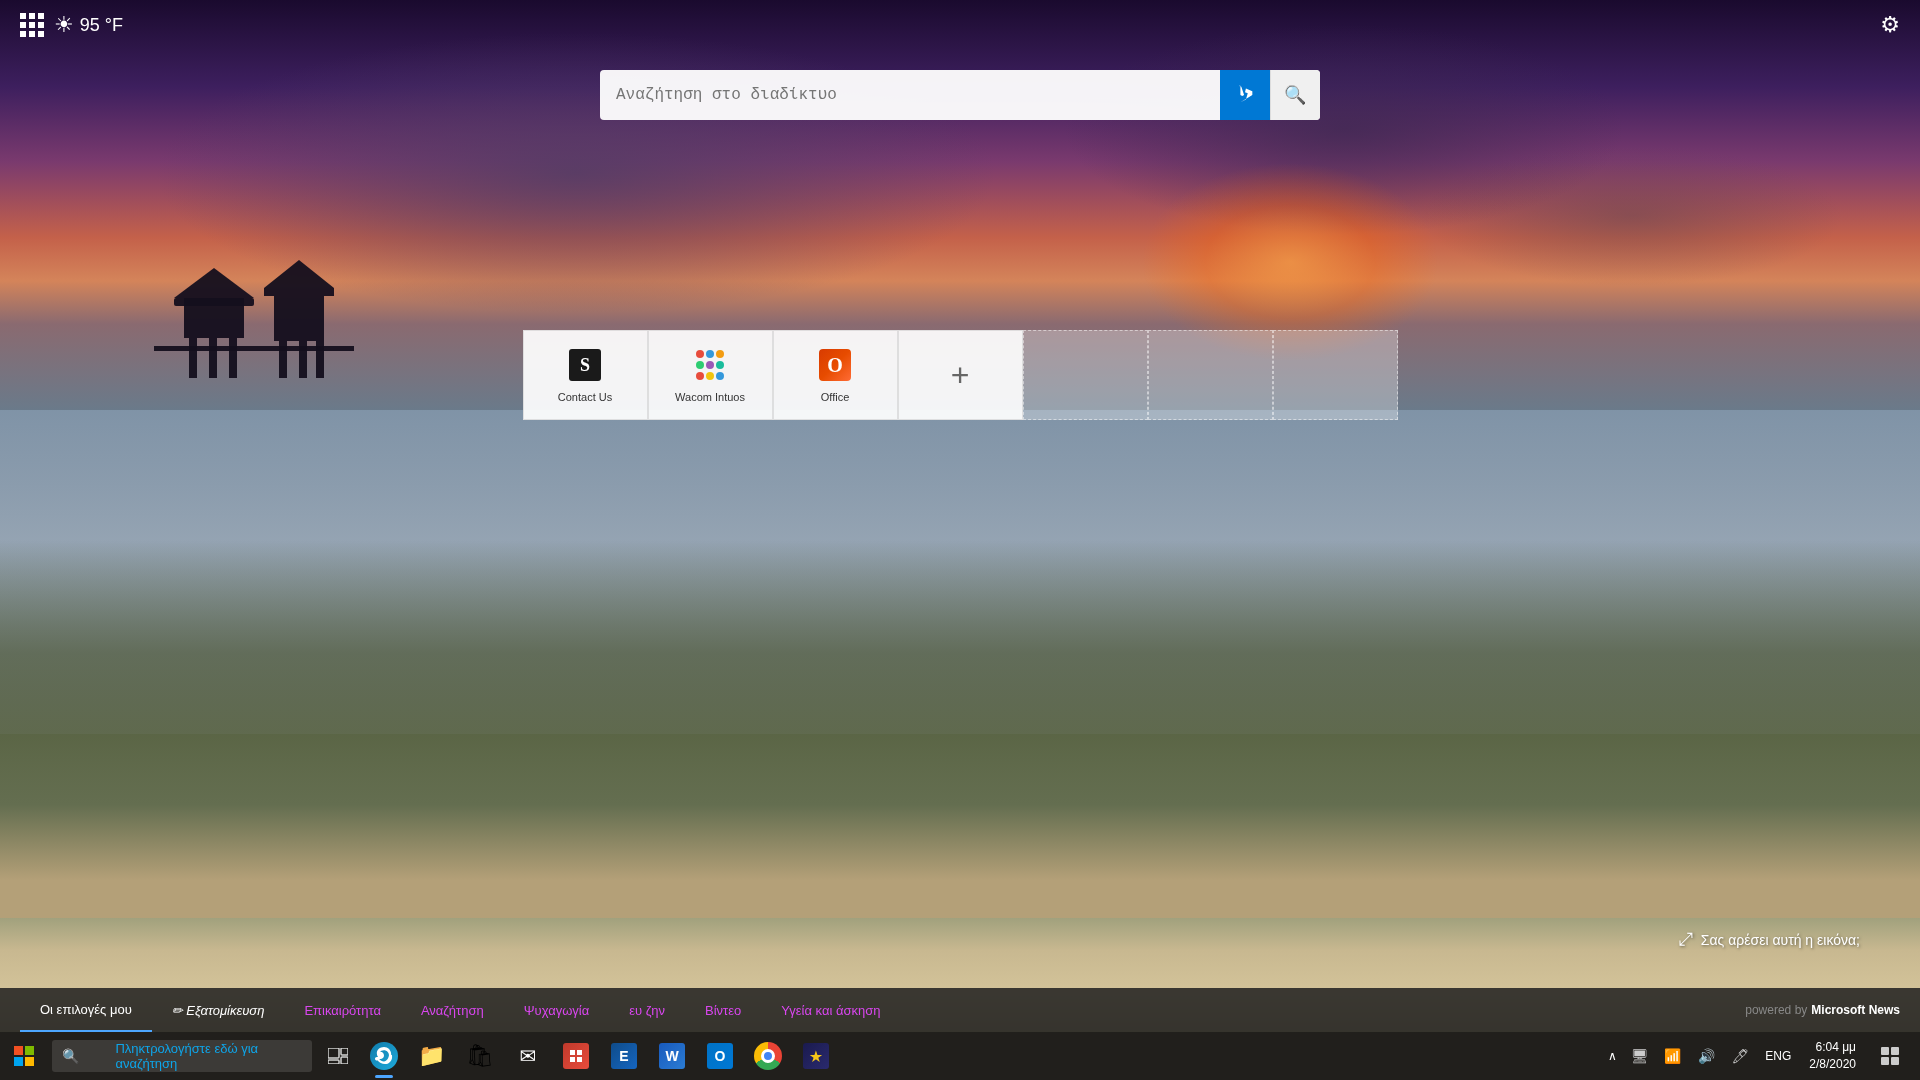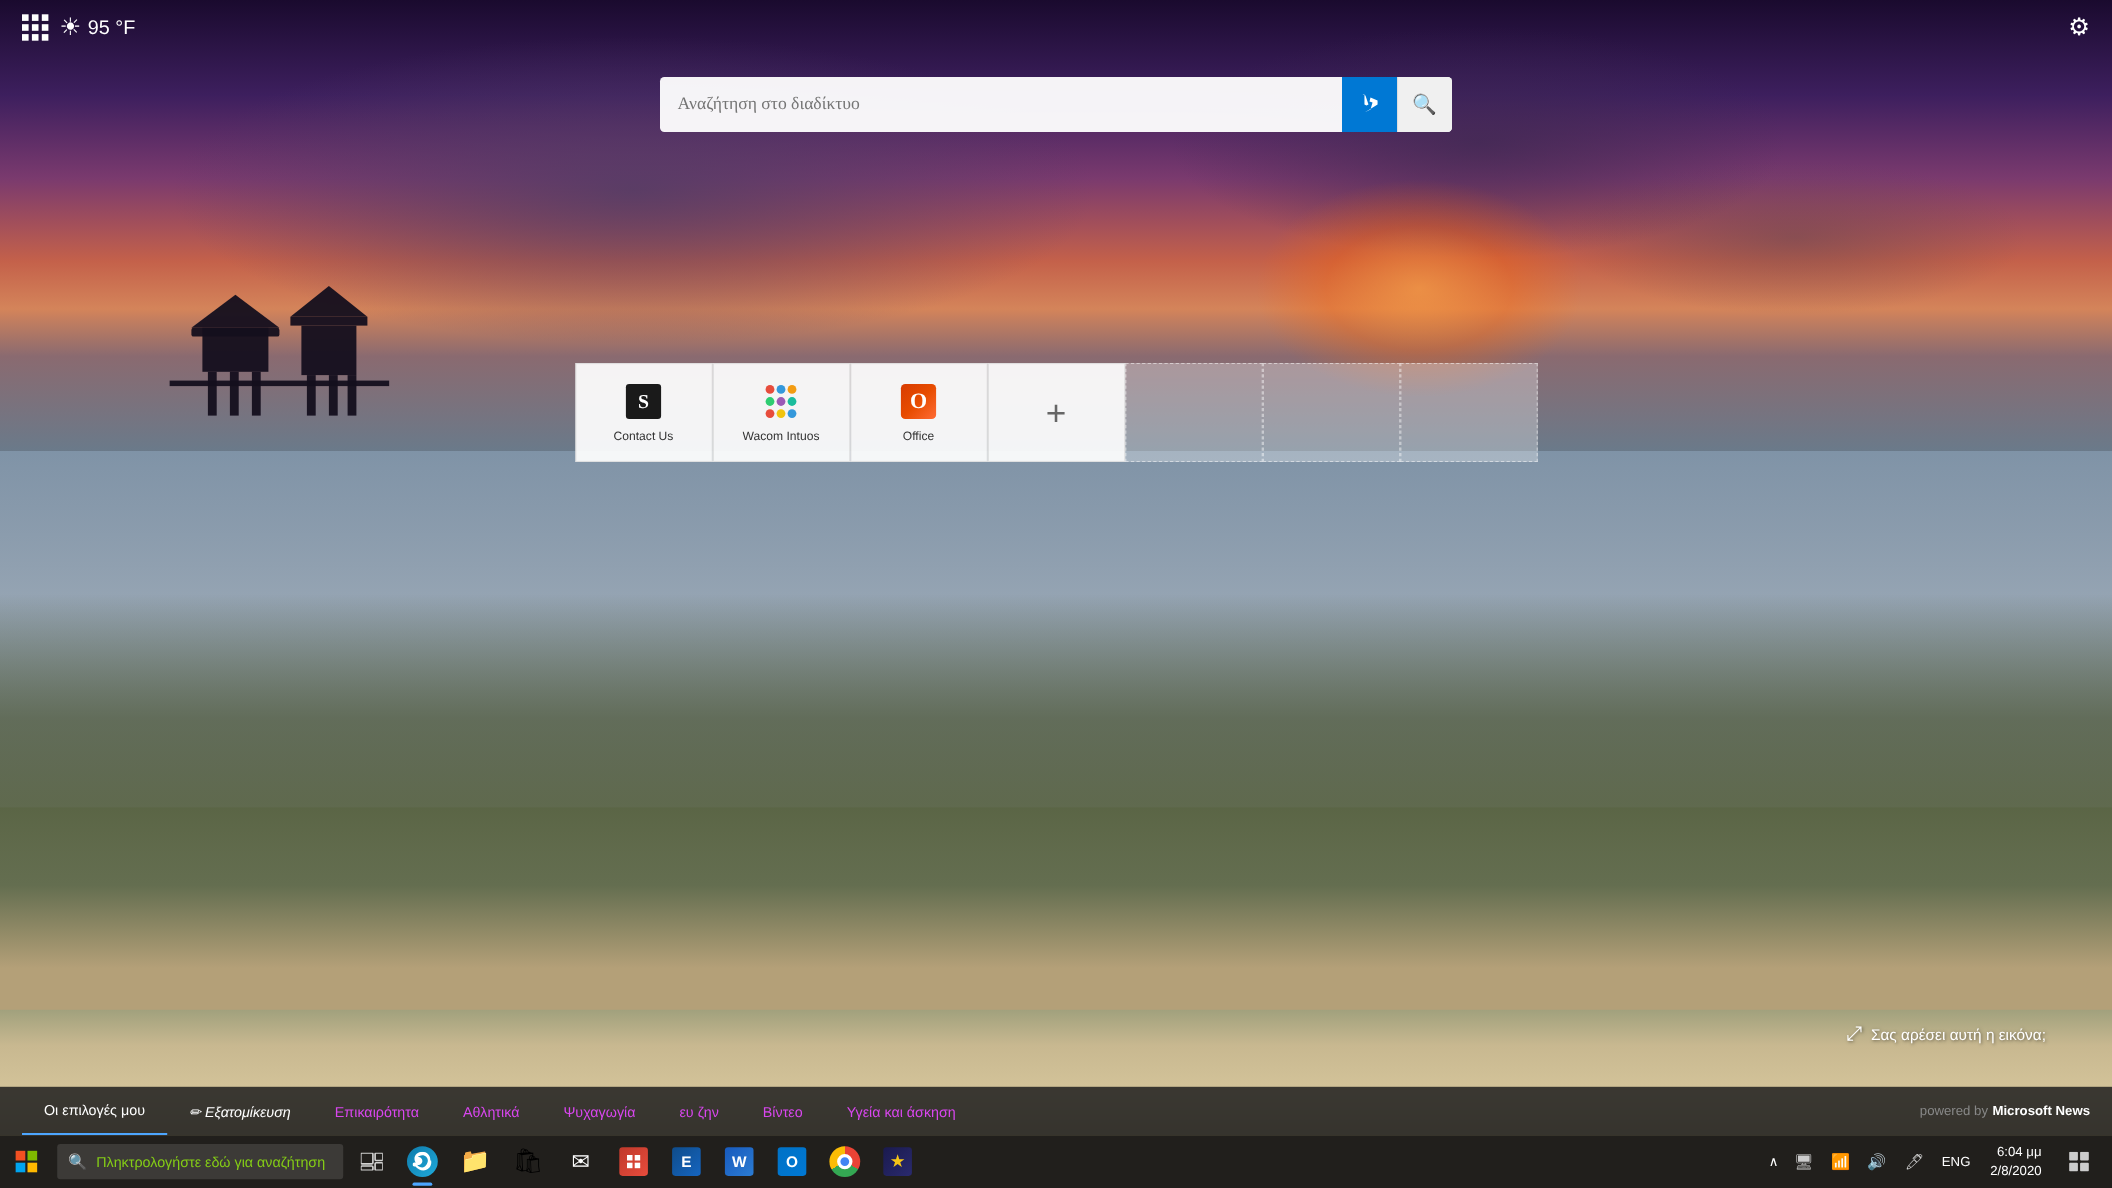--- a/index.html
+++ b/index.html
@@ -170,21 +170,21 @@
     }
 
     .search-input {
       flex: 1;
       border: none;
       outline: none;
       padding: 0 16px;
       font-size: 16px;
       background: transparent;
       color: #555;
-      font-family: Liberation Serif, serif;
+      font-family: Liberation Mono, monospace;
     }
 
     .search-bing {
       background: #0078d4;
       width: 50px;
       height: 100%;
       display: flex;
       align-items: center;
       justify-content: center;
       color: white;
@@ -399,22 +399,23 @@
       gap: 8px;
       cursor: text;
     }
 
     .taskbar-search-icon {
       color: #aaa;
       font-size: 14px;
     }
 
     .taskbar-search-text {
-      color: #84cc16;
+      color: #0ea5e9;
       font-size: 13px;
+      margin-left: 28px;
     }
 
     .taskbar-task-view {
       width: 44px;
       height: 48px;
       display: flex;
       align-items: center;
       justify-content: center;
       cursor: pointer;
       color: white;
@@ -678,21 +679,21 @@
 
 <div class="image-feedback">
   <span class="feedback-icon">⤢</span>
   <span>Σας αρέσει αυτή η εικόνα;</span>
 </div>
 
 <div class="news-bar">
   <a class="news-tab active">Οι επιλογές μου</a>
   <a class="news-tab news-tab-customize">✏ Εξατομίκευση</a>
   <a class="news-tab">Επικαιρότητα</a>
-  <a class="news-tab">Αθλητικά</a>
+  <a class="news-tab">Αναζήτηση</a>
   <a class="news-tab">Ψυχαγωγία</a>
   <a class="news-tab">ευ ζην</a>
   <a class="news-tab">Βίντεο</a>
   <a class="news-tab">Υγεία και άσκηση</a>
   <div class="news-powered">
     <span>powered by</span>
     <span class="news-powered-brand">Microsoft News</span>
   </div>
 </div>
 

